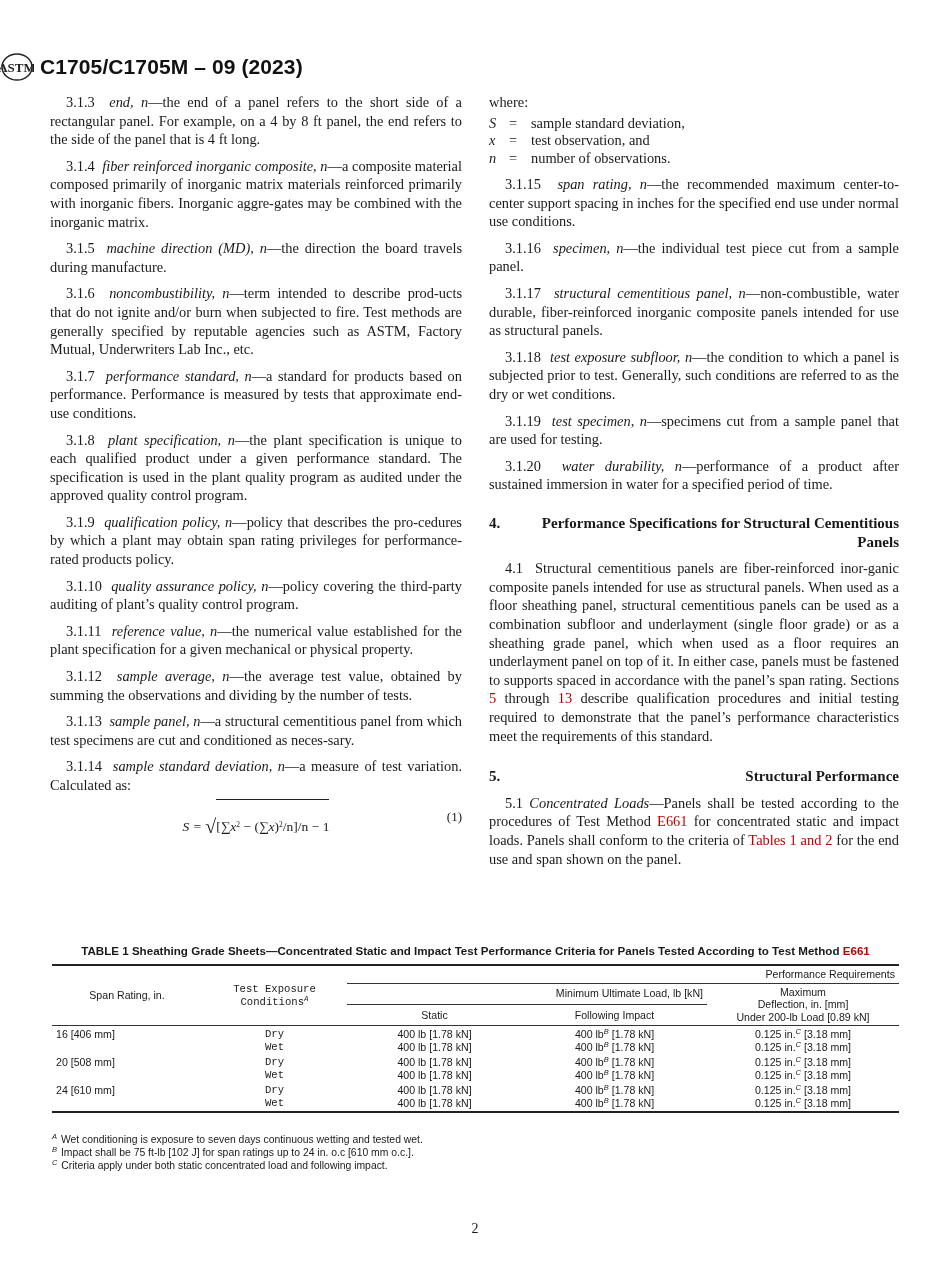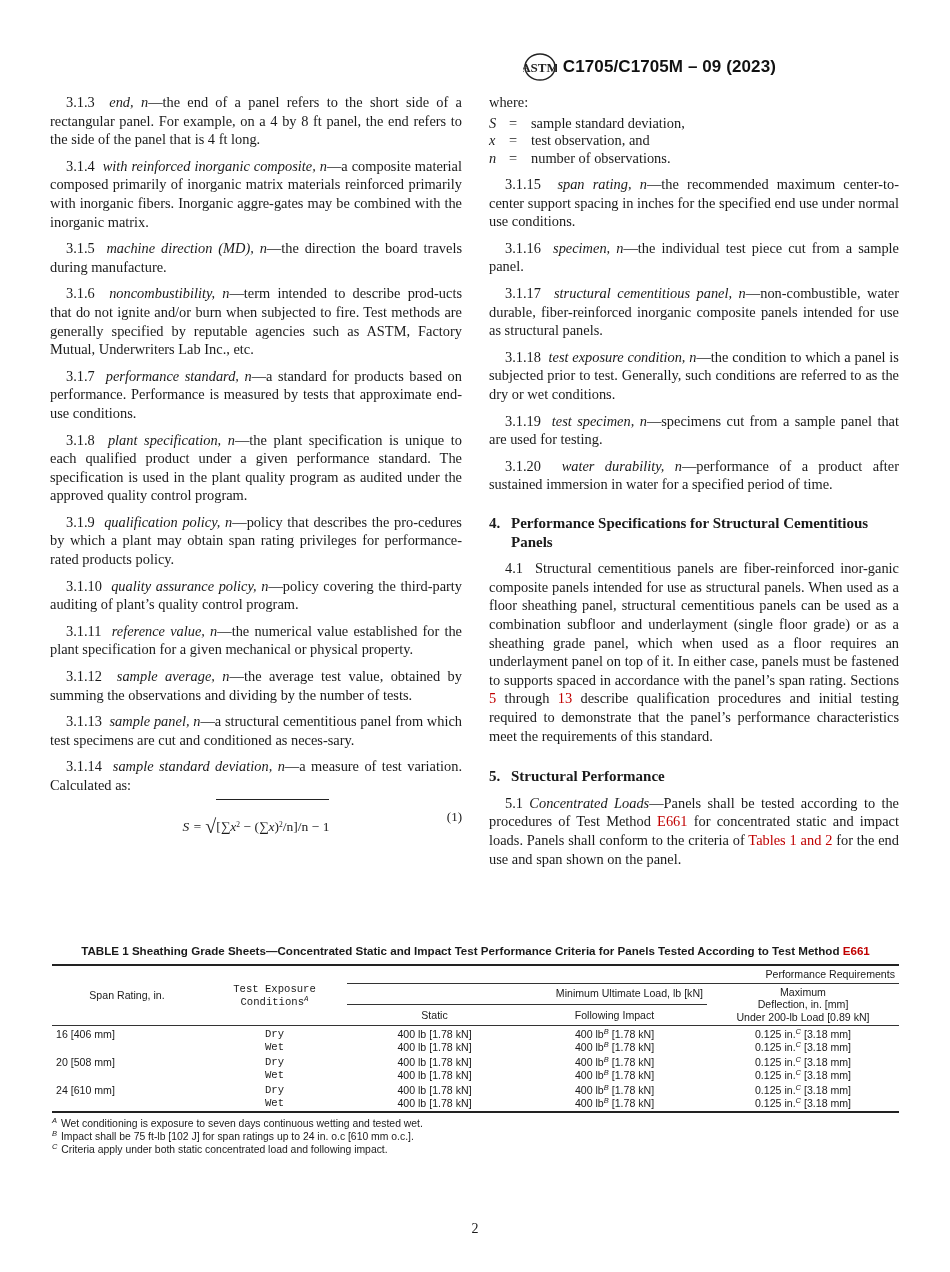--- a/index.html
+++ b/index.html
@@ -1,22 +1,22 @@
 <!DOCTYPE html>
 <html><head>
 <meta charset="utf-8">
 <style>
   * { margin: 0; padding: 0; box-sizing: border-box; }
   html, body { width: 950px; height: 1272px; background: #ffffff; }
   body { position: relative; font-family: "Liberation Serif", serif; color: #1a1a1a; overflow: hidden; }
 
-  .header { position: absolute; top: 52px; left: 0; width: 776px; text-align: right; }
+  .header { position: absolute; top: 52px; left: 0; width: 776px; text-align: left; }
   .header-inner { display: inline-flex; align-items: center; gap: 6px; }
   .logo { width: 34px; height: 30px; display: inline-block; }
-  .doc-title { font-family: "Liberation Sans", sans-serif; font-weight: bold; font-size: 17px; color: #111; letter-spacing: 0.1px; }
+  .doc-title { font-family: "Liberation Sans", sans-serif; font-weight: bold; font-size: 21px; color: #111; letter-spacing: 0.1px; }
 
   .col { position: absolute; top: 93px; width: 412px; font-size: 14.4px; line-height: 18.6px; text-align: justify; }
   .col-left { left: 50px; }
   .col-right { left: 489px; width: 410px; }
 
   .para { text-indent: 16px; margin-bottom: 8px; hyphens: manual; }
   .para i { font-style: italic; }
   .link { color: #c00000; }
 
   .equation { display: flex; align-items: center; margin-top: 6px; height: 30px; }
@@ -27,60 +27,60 @@
 
   .where-head { text-align: left; margin-bottom: 3px; }
   .vars { margin-bottom: 8px; }
   .var-row { display: flex; line-height: 17.5px; }
   .var-sym { width: 20px; font-style: italic; }
   .var-eq { width: 22px; text-align: left; }
   .var-def { flex: 1; text-align: left; }
 
   .section-head { font-weight: bold; font-size: 15px; line-height: 18.6px; margin: 20px 0 8px 0; text-align: left; display: flex; }
   .section-head .snum { width: 22px; flex-shrink: 0; }
-  .section-head .stitle { flex: 1; }
+  .section-head .stitle { flex: 1; text-align: right; }
 
   .table-wrap { position: absolute; top: 944px; left: 52px; width: 847px; font-family: "Liberation Sans", sans-serif; }
   .table-caption { text-align: center; font-weight: bold; font-size: 11.6px; line-height: 14px; margin-bottom: 6px; }
   .table-caption .link { color: #c00000; }
   table { width: 100%; border-collapse: collapse; font-size: 10.6px; line-height: 12.5px; }
   thead tr.top th { border-top: 2px solid #222; }
   th { font-weight: normal; text-align: right; vertical-align: middle; padding: 2px 4px; }
   .rule-b { border-bottom: 1px solid #333; }
   tbody td { padding: 0 4px; vertical-align: top; }
   tbody tr.first td { border-top: 1px solid #333; padding-top: 2px; }
   tbody tr.last td { border-bottom: 2px solid #222; padding-bottom: 2px; }
   .c-span { text-align: left; width: 150px; }
   .c-exp { text-align: center; width: 145px; font-family: Liberation Mono, monospace; }
   .c-static { text-align: center; width: 175px; }
   .c-impact { text-align: center; width: 185px; }
   .c-defl { text-align: center; }
   sup { font-size: 7.5px; font-style: italic; vertical-align: 4px; line-height: 0; }
-  .footnotes { margin-top: 4px; font-size: 10.4px; line-height: 13px; }
+  .footnotes { margin-top: 20px; font-size: 10.4px; line-height: 13px; }
   .fn sup { margin-right: 1px; }
 
   .page-num { position: absolute; top: 1221px; left: 0; width: 950px; text-align: center; font-size: 14px; }
 </style>
 </head>
 <body>
 
 <div class="header">
   <div class="header-inner">
     <svg class="logo" viewBox="0 0 34 30">
       <ellipse cx="17" cy="15" rx="15" ry="13" fill="none" stroke="#222" stroke-width="1.5"></ellipse>
       <text x="17" y="20" text-anchor="middle" font-family="Liberation Serif, serif" font-size="13" font-weight="bold" fill="#222">ASTM</text>
     </svg>
     <span class="doc-title">C1705/C1705M – 09 (2023)</span>
   </div>
 </div>
 
 <div class="col col-left">
   <div id="left-defs">
       <p class="para"><span>3.1.3</span>&nbsp; <i>end,</i> <i>n</i><span>—the end of a panel refers to the short side of a rectangular panel. For example, on a 4 by 8 ft panel, the end refers to the side of the panel that is 4 ft long.</span></p>
-      <p class="para"><span>3.1.4</span>&nbsp; <i>with reinforced inorganic composite,</i> <i>n</i><span>—a composite material composed primarily of inorganic matrix materials reinforced primarily with inorganic fibers. Inorganic aggre-gates may be combined with the inorganic matrix.</span></p>
+      <p class="para"><span>3.1.4</span>&nbsp; <i>fiber reinforced inorganic composite,</i> <i>n</i><span>—a composite material composed primarily of inorganic matrix materials reinforced primarily with inorganic fibers. Inorganic aggre-gates may be combined with the inorganic matrix.</span></p>
       <p class="para"><span>3.1.5</span>&nbsp; <i>machine direction (MD),</i> <i>n</i><span>—the direction the board travels during manufacture.</span></p>
       <p class="para"><span>3.1.6</span>&nbsp; <i>noncombustibility,</i> <i>n</i><span>—term intended to describe prod-ucts that do not ignite and/or burn when subjected to fire. Test methods are generally specified by reputable agencies such as ASTM, Factory Mutual, Underwriters Lab Inc., etc.</span></p>
       <p class="para"><span>3.1.7</span>&nbsp; <i>performance standard,</i> <i>n</i><span>—a standard for products based on performance. Performance is measured by tests that approximate end-use conditions.</span></p>
       <p class="para"><span>3.1.8</span>&nbsp; <i>plant specification,</i> <i>n</i><span>—the plant specification is unique to each qualified product under a given performance standard. The specification is used in the plant quality program as audited under the approved quality control program.</span></p>
       <p class="para"><span>3.1.9</span>&nbsp; <i>qualification policy,</i> <i>n</i><span>—policy that describes the pro-cedures by which a plant may obtain span rating privileges for performance-rated products policy.</span></p>
       <p class="para"><span>3.1.10</span>&nbsp; <i>quality assurance policy,</i> <i>n</i><span>—policy covering the third-party auditing of plant’s quality control program.</span></p>
       <p class="para"><span>3.1.11</span>&nbsp; <i>reference value,</i> <i>n</i><span>—the numerical value established for the plant specification for a given mechanical or physical property.</span></p>
       <p class="para"><span>3.1.12</span>&nbsp; <i>sample average,</i> <i>n</i><span>—the average test value, obtained by summing the observations and dividing by the number of tests.</span></p>
       <p class="para"><span>3.1.13</span>&nbsp; <i>sample panel,</i> <i>n</i><span>—a structural cementitious panel from which test specimens are cut and conditioned as neces-sary.</span></p>
       <p class="para"><span>3.1.14</span>&nbsp; <i>sample standard deviation,</i> <i>n</i><span>—a measure of test variation. Calculated as:</span></p>
@@ -110,21 +110,21 @@
       <div class="var-row">
         <span class="var-sym">n</span>
         <span class="var-eq">=</span>
         <span class="var-def">number of observations.</span>
       </div>
     </div>
   <div id="right-defs">
       <p class="para"><span>3.1.15</span>&nbsp; <i>span rating,</i> <i>n</i><span>—the recommended maximum center-to-center support spacing in inches for the specified end use under normal use conditions.</span></p>
       <p class="para"><span>3.1.16</span>&nbsp; <i>specimen,</i> <i>n</i><span>—the individual test piece cut from a sample panel.</span></p>
       <p class="para"><span>3.1.17</span>&nbsp; <i>structural cementitious panel,</i> <i>n</i><span>—non-combustible, water durable, fiber-reinforced inorganic composite panels intended for use as structural panels.</span></p>
-      <p class="para"><span>3.1.18</span>&nbsp; <i>test exposure condition,</i> <i>n</i><span>—the condition to which a panel is subjected prior to test. Generally, such conditions are referred to as the dry or wet conditions.</span></p>
+      <p class="para"><span>3.1.18</span>&nbsp; <i>test exposure subfloor,</i> <i>n</i><span>—the condition to which a panel is subjected prior to test. Generally, such conditions are referred to as the dry or wet conditions.</span></p>
       <p class="para"><span>3.1.19</span>&nbsp; <i>test specimen,</i> <i>n</i><span>—specimens cut from a sample panel that are used for testing.</span></p>
       <p class="para"><span>3.1.20</span>&nbsp; <i>water durability,</i> <i>n</i><span>—performance of a product after sustained immersion in water for a specified period of time.</span></p>
     </div>
 
   <div class="section-head">
     <span class="snum">4.</span>
     <span class="stitle">Performance Specifications for Structural Cementitious Panels</span>
   </div>
   <p class="para"><span>4.1</span>&nbsp; <span>Structural cementitious panels are fiber-reinforced inor-ganic composite panels intended for use as structural panels. When used as a floor sheathing panel, structural cementitious panels can be used as a combination subfloor and underlayment (single floor grade) or as a sheathing grade panel, which when used as a floor requires an underlayment panel on top of it. In either case, panels must be fastened to supports spaced in accordance with the panel’s span rating. Sections </span><a class="link">5</a><span> through </span><a class="link">13</a><span> describe qualification procedures and initial testing required to demonstrate that the panel’s performance characteristics meet the requirements of this standard.</span></p>
 

